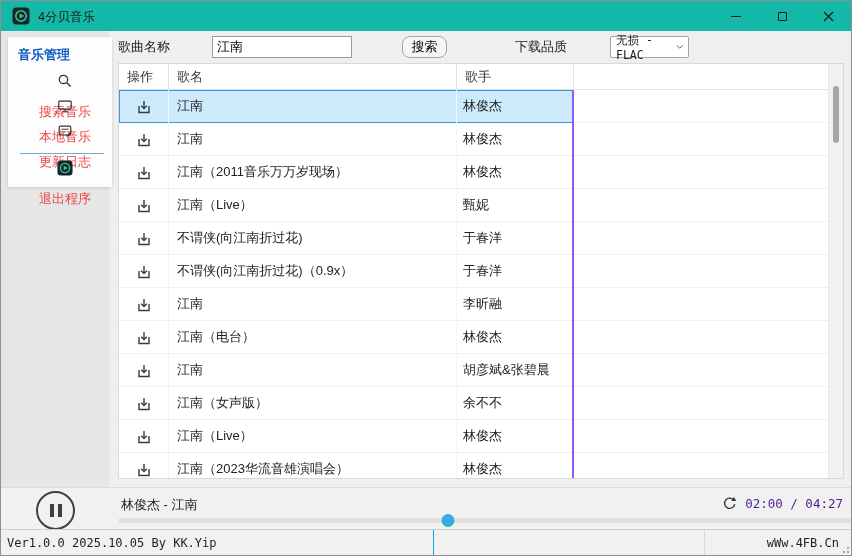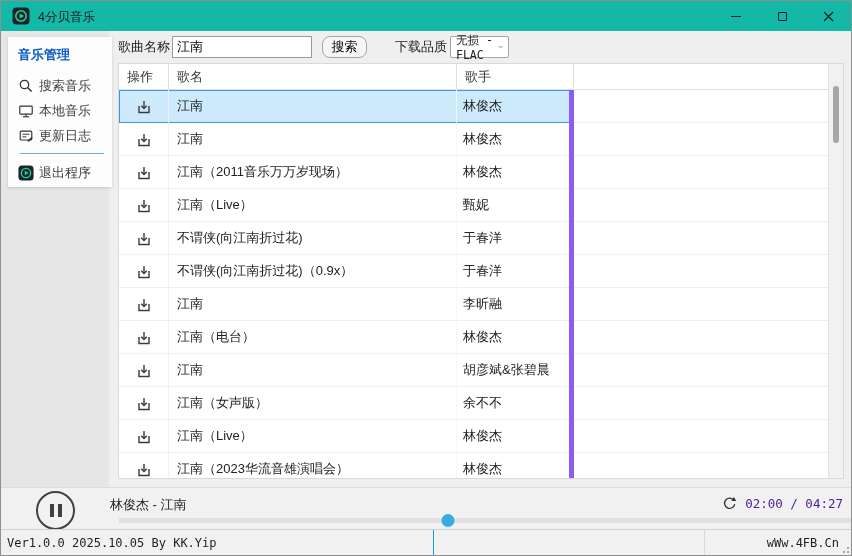--- a/index.html
+++ b/index.html
@@ -15,58 +15,58 @@
   .win-title { position:absolute; left:37px; top:8px; font-size:12.5px; color:#1a1a1a; }
   .win-controls { position:absolute; right:0; top:0; height:30px; display:flex; }
   .win-btn { width:46px; height:30px; display:flex; align-items:center; justify-content:center; }
   .glyph-min { width:10px; height:1px; background:#1a1a1a; }
   .glyph-max { width:9px; height:9px; border:1px solid #1a1a1a; border-radius:1px; }
 
   
   .left-gutter { position:absolute; left:0; top:30px; width:108px; bottom:68px; background:#e6e6e6; }
   .sidebar-card { position:absolute; left:7px; top:36px; width:104px; height:150px; background:#fdfdfd; box-shadow:0 1px 3px rgba(0,0,0,.14); padding:9px 0 0 10px; }
   .sb-header { font-weight:bold; color:#0f5cc0; font-size:13px; margin-bottom:9px; }
-  .sb-item { display:flex; align-items:center; gap:5px; height:25px; color:#404040; cursor:default; }
+  .sb-item { display:flex; align-items:center; gap:14px; height:25px; color:#ef4444; cursor:default;flex-direction:column; }
   .sb-item svg { flex:0 0 auto; }
   .sb-divider { height:1px; background:#6fa8dc; margin:5px 8px 6px 2px; }
 
   
-  .toolbar { position:absolute; left:117px; top:30px; right:0; height:32px; display:flex; align-items:center; }
+  .toolbar { position:absolute; left:117px; top:30px; right:0; height:32px; display:flex; align-items:center;gap:40px; }
   .tb-label { color:#1a1a1a; }
   .search-input { width:140px; height:22px; border:1px solid #9a9a9a; background:#fff; padding:0 4px; font:13px "Liberation Sans",sans-serif; margin-left:2px; }
   .search-btn { width:45px; height:22px; margin-left:10px; background:#f6f6f6; border:1px solid #a5a5a5; border-radius:8px; font:13px "Liberation Sans",sans-serif; display:flex; align-items:center; justify-content:center; }
   .quality-label { margin-left:28px; }
-  .quality-select { width:59px; height:22px; margin-left:3px; background:#fff; border:1px solid #a5a5a5; border-radius:2px; display:flex; align-items:center; padding:0 5px; font-family:"DejaVu Sans Mono",monospace; font-size:11.5px; }
+  .quality-select { width:79px; height:22px; margin-left:3px; background:#fff; border:1px solid #a5a5a5; border-radius:2px; display:flex; align-items:center; padding:0 5px; font-family:"DejaVu Sans Mono",monospace; font-size:11.5px; }
   .quality-select .chev { margin-left:auto; }
 
   
   .table { position:absolute; left:117px; top:62px; width:726px; height:416px; background:#fff; border:1px solid #d9d9d9; overflow:hidden; }
   .thead { display:flex; height:26px; line-height:25px; border-bottom:1px solid #e0e0e0; color:#333; }
   .thead .hcell { border-right:1px solid #e0e0e0; padding-left:8px; }
   .h-op { width:50px; }
   .h-song { width:288px; }
   .h-artist { width:117px; }
   .h-fill { flex:1; border-right:none !important; }
   .tbody { position:absolute; left:0; top:26px; right:15px; bottom:0; }
   .trow { display:flex; height:33px; border-bottom:1px solid #f0f0f0; }
   .row-main { display:flex; width:455px; height:33px; }
   .row-main.selected { background:#cde9fc; box-shadow:inset 0 0 0 1px #3f97d6; }
   .cell { line-height:32px; overflow:hidden; white-space:nowrap; }
   .cell-op { width:50px; display:flex; align-items:center; justify-content:center; border-right:1px solid #f2f2f2; }
   .cell-song { width:288px; padding-left:8px; border-right:1px solid #f7f7f7; }
-  .cell-artist { width:117px; padding-left:6px; border-right:5px solid #8b5cf6; }
+  .cell-artist { width:117px; padding-left:6px; border-right:2px solid #8b5cf6; }
   .row-fill { flex:1; }
   .scrollbar { position:absolute; right:0; top:0; bottom:0; width:15px; background:#f1f1f1; border-left:1px solid #e4e4e4; }
   .scroll-thumb { position:absolute; left:4px; top:22px; width:6px; height:57px; background:#a6a6a6; border-radius:3px; }
 
   
   .player { position:absolute; left:0; right:0; bottom:26px; height:42px; background:#f1f1f1; border-top:1px solid #dcdcdc; }
   .pause-btn { position:absolute; left:35px; top:3px; width:39px; height:39px; border:2px solid #404040; border-radius:50%; display:flex; align-items:center; justify-content:center; gap:4px; background:transparent; }
   .pause-btn span { width:4px; height:13px; background:#404040; display:block; }
-  .now-playing { position:absolute; left:109px; top:8px; font-size:13px; color:#1f1f1f; }
+  .now-playing { position:absolute; left:120px; top:8px; font-size:13px; color:#1f1f1f; }
   .time-text { position:absolute; right:8px; top:8px; font-size:12.5px; color:#4c1d95; }
   .repeat-wrap { position:absolute; right:112px; top:7px; width:18px; height:18px; }
   .slider { position:absolute; left:118px; right:0; top:30px; height:5px; background:#e0e0e0; }
   .slider-thumb { position:absolute; top:-4px; width:13px; height:13px; border-radius:50%; background:#36ace0; transform:translateX(-50%); }
 
   
   .statusbar { position:absolute; left:0; right:0; bottom:0; height:26px; background:#f1f1f1; border-top:1px solid #d0d0d0; display:flex; align-items:center; font-family:"DejaVu Sans Mono",monospace; font-size:12px; color:#1f1f1f; }
   .sb-left { width:433px; padding-left:6px; border-right:1px solid #0ea5e9; height:100%; display:flex; align-items:center; }
   .sb-mid { flex:1; height:100%; }
   .sb-right { width:147px; height:100%; border-left:1px solid #dadada; display:flex; align-items:center; justify-content:flex-end; padding-right:12px; position:relative; }

